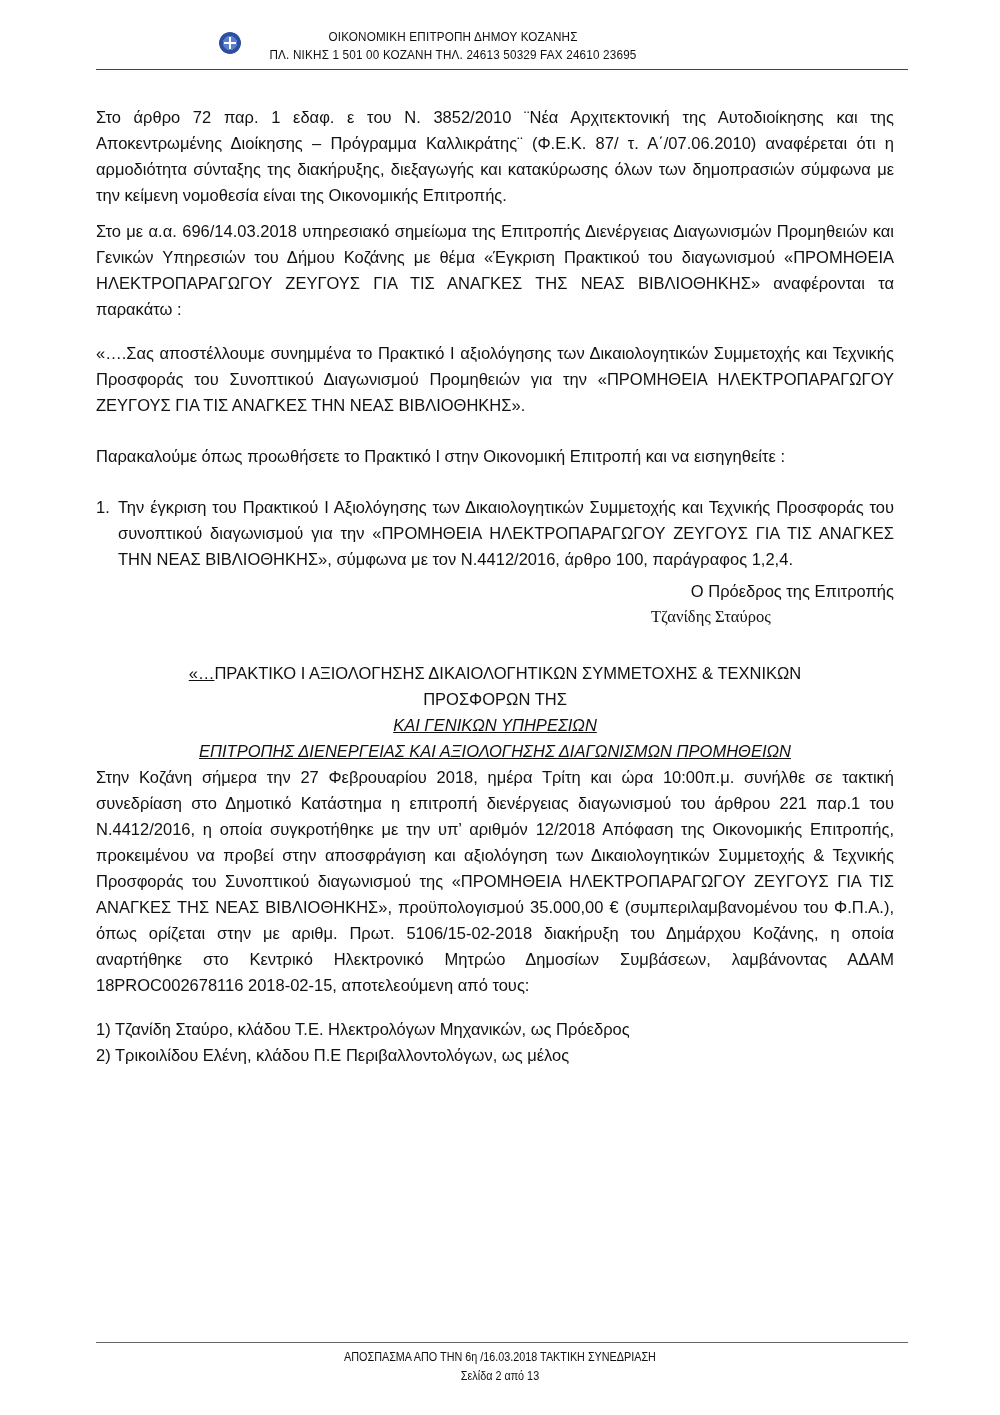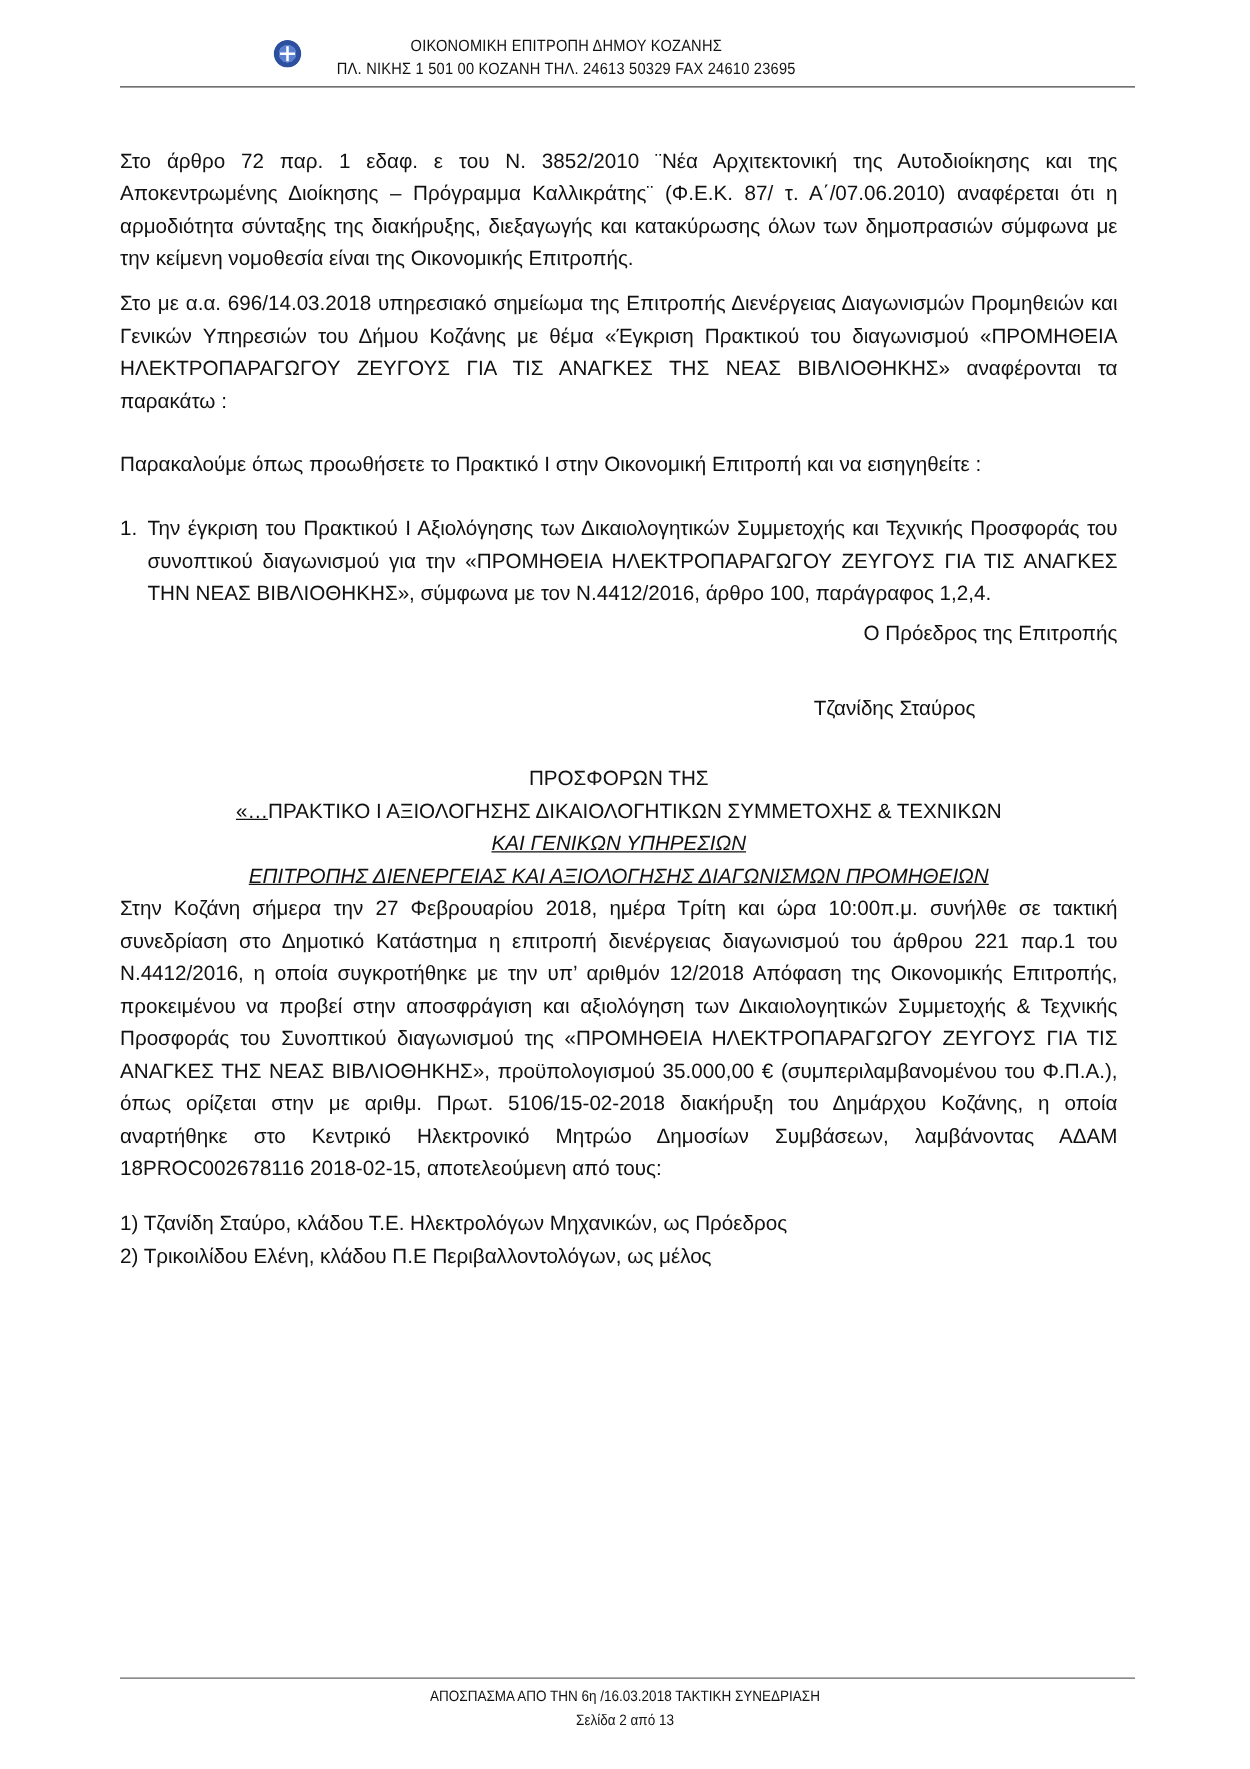--- a/index.html
+++ b/index.html
@@ -8,63 +8,64 @@
   .header { position: absolute; top: 28px; left: 0; width: 906px; text-align: center; }
   .header .line { font-size: 13px; line-height: 18px; letter-spacing: 0.2px; transform: scaleX(0.9); }
   .emblem { position: absolute; left: 219px; top: 32px; width: 22px; height: 22px; border-radius: 50%;
             background: radial-gradient(circle at 50% 50%, #5a7fd0 0 45%, #2c4f9e 46% 70%, #8aa3d8 71% 100%); }
   .emblem::before { content: ""; position: absolute; left: 10px; top: 5px; width: 2px; height: 12px; background: #fff; }
   .emblem::after { content: ""; position: absolute; left: 5px; top: 10px; width: 12px; height: 2px; background: #fff; }
   .hr-top { position: absolute; top: 69px; left: 96px; width: 812px; height: 1px; background: #444; }
   .hr-bottom { position: absolute; top: 1342px; left: 96px; width: 812px; height: 1px; background: #666; }
   .footer { position: absolute; top: 1348px; left: 0; width: 1000px; text-align: center; font-size: 12px; line-height: 19px; transform: scaleX(0.9); }
 
-  .content { position: absolute; left: 96px; top: 116px; width: 798px; font-size: 16.5px; line-height: 26px; }
+  .content { position: absolute; left: 96px; top: 104px; width: 798px; font-size: 16.5px; line-height: 26px; }
   p { margin: 0; text-align: justify; }
   .p1 { }
   .p2 { margin-top: 10px; }
   .p3 { margin-top: 18px; }
   .p4 { margin-top: 25px; }
   .list { margin-top: 25px; padding-left: 22px; position: relative; }
   .list .num { position: absolute; left: 0; top: 0; }
   .sig1 { margin-top: 6px; text-align: right; padding-left: 448px; }
-  .sig2 { margin-top: 34px; padding-left: 555px; }
+  .sig2 { padding-left: 555px; font-family: Liberation Serif, serif; }
   .sig3 { padding-left: 489px; }
   .title { margin-top: 30px; text-align: center; }
   .title .u { text-decoration: underline; }
   .title .it { font-style: italic; text-decoration: underline; }
   .p5 { }
   .members { margin-top: 18px; }
 </style>
 </head>
 <body>
 
 <div class="emblem"></div>
 <div class="header">
   <div class="line">ΟΙΚΟΝΟΜΙΚΗ ΕΠΙΤΡΟΠΗ ΔΗΜΟΥ ΚΟΖΑΝΗΣ</div>
   <div class="line">ΠΛ. ΝΙΚΗΣ 1 501 00 ΚΟΖΑΝΗ ΤΗΛ. 24613 50329 FAX 24610 23695</div>
 </div>
 <div class="hr-top"></div>
 
 <div class="content">
   <p class="p1">Στο άρθρο 72 παρ. 1 εδαφ. ε του Ν. 3852/2010 ¨Νέα Αρχιτεκτονική της Αυτοδιοίκησης και της Αποκεντρωμένης Διοίκησης – Πρόγραμμα Καλλικράτης¨ (Φ.Ε.Κ. 87/ τ. Α΄/07.06.2010) αναφέρεται ότι η αρμοδιότητα σύνταξης της διακήρυξης, διεξαγωγής και κατακύρωσης όλων των δημοπρασιών σύμφωνα με την κείμενη νομοθεσία είναι της Οικονομικής Επιτροπής.</p>
   <p class="p2">Στο με α.α. 696/14.03.2018 υπηρεσιακό σημείωμα της Επιτροπής Διενέργειας Διαγωνισμών Προμηθειών και Γενικών Υπηρεσιών του Δήμου Κοζάνης με θέμα «Έγκριση Πρακτικού του διαγωνισμού «ΠΡΟΜΗΘΕΙΑ ΗΛΕΚΤΡΟΠΑΡΑΓΩΓΟΥ ΖΕΥΓΟΥΣ ΓΙΑ ΤΙΣ ΑΝΑΓΚΕΣ ΤΗΣ ΝΕΑΣ ΒΙΒΛΙΟΘΗΚΗΣ» αναφέρονται τα παρακάτω :</p>
+  <p class="p3">«….Σας αποστέλλουμε συνημμένα το Πρακτικό Ι αξιολόγησης των Δικαιολογητικών Συμμετοχής και Τεχνικής Προσφοράς του Συνοπτικού Διαγωνισμού Προμηθειών για την «ΠΡΟΜΗΘΕΙΑ ΗΛΕΚΤΡΟΠΑΡΑΓΩΓΟΥ ΖΕΥΓΟΥΣ ΓΙΑ ΤΙΣ ΑΝΑΓΚΕΣ ΤΗΝ ΝΕΑΣ ΒΙΒΛΙΟΘΗΚΗΣ».</p>
   <p class="p4">
     <span>Παρακαλούμε όπως προωθήσετε το Πρακτικό Ι στην Οικονομική Επιτροπή και να </span><span style="">εισηγηθείτε</span><span> :</span>
   </p>
   <div class="list">
     <span class="num">1.</span>
     <p>Την έγκριση του Πρακτικού Ι Αξιολόγησης των Δικαιολογητικών Συμμετοχής και Τεχνικής Προσφοράς του συνοπτικού διαγωνισμού για την «ΠΡΟΜΗΘΕΙΑ ΗΛΕΚΤΡΟΠΑΡΑΓΩΓΟΥ ΖΕΥΓΟΥΣ ΓΙΑ ΤΙΣ ΑΝΑΓΚΕΣ ΤΗΝ ΝΕΑΣ ΒΙΒΛΙΟΘΗΚΗΣ», σύμφωνα με τον Ν.4412/2016, άρθρο 100, παράγραφος 1,2,4.</p>
   </div>
   <div class="sig1">Ο Πρόεδρος της Επιτροπής</div>
   <div class="sig2">Τζανίδης Σταύρος</div>
 
   <div class="title">
+    <div><span class="u">«…</span><span>ΠΡΑΚΤΙΚΟ Ι ΑΞΙΟΛΟΓΗΣΗΣ ΔΙΚΑΙΟΛΟΓΗΤΙΚΩΝ ΣΥΜΜΕΤΟΧΗΣ &amp; ΤΕΧΝΙΚΩΝ</span></div>
     <div>ΠΡΟΣΦΟΡΩΝ ΤΗΣ</div>
-    <div><span class="u">«…</span><span>ΠΡΑΚΤΙΚΟ Ι ΑΞΙΟΛΟΓΗΣΗΣ ΔΙΚΑΙΟΛΟΓΗΤΙΚΩΝ ΣΥΜΜΕΤΟΧΗΣ &amp; ΤΕΧΝΙΚΩΝ</span></div>
     <div class="it">ΚΑΙ ΓΕΝΙΚΩΝ ΥΠΗΡΕΣΙΩΝ</div>
     <div class="it">ΕΠΙΤΡΟΠΗΣ ΔΙΕΝΕΡΓΕΙΑΣ ΚΑΙ ΑΞΙΟΛΟΓΗΣΗΣ ΔΙΑΓΩΝΙΣΜΩΝ ΠΡΟΜΗΘΕΙΩΝ</div>
   </div>
 
   <p class="p5">Στην Κοζάνη σήμερα την 27 Φεβρουαρίου 2018, ημέρα Τρίτη και ώρα 10:00π.μ. συνήλθε σε τακτική συνεδρίαση στο Δημοτικό Κατάστημα η επιτροπή διενέργειας διαγωνισμού του άρθρου 221 παρ.1 του Ν.4412/2016, η οποία συγκροτήθηκε με την υπ’ αριθμόν 12/2018 Απόφαση της Οικονομικής Επιτροπής, προκειμένου να προβεί στην αποσφράγιση και αξιολόγηση των Δικαιολογητικών Συμμετοχής &amp; Τεχνικής Προσφοράς του Συνοπτικού διαγωνισμού της «ΠΡΟΜΗΘΕΙΑ ΗΛΕΚΤΡΟΠΑΡΑΓΩΓΟΥ ΖΕΥΓΟΥΣ ΓΙΑ ΤΙΣ ΑΝΑΓΚΕΣ ΤΗΣ ΝΕΑΣ ΒΙΒΛΙΟΘΗΚΗΣ», προϋπολογισμού 35.000,00 € (συμπεριλαμβανομένου του Φ.Π.Α.), όπως ορίζεται στην με αριθμ. Πρωτ. 5106/15-02-2018 διακήρυξη του Δημάρχου Κοζάνης, η οποία αναρτήθηκε στο Κεντρικό Ηλεκτρονικό Μητρώο Δημοσίων Συμβάσεων, λαμβάνοντας ΑΔΑΜ 18PROC002678116 2018-02-15, αποτελεούμενη από τους:</p>
   <div class="members">
     <div>1) Τζανίδη Σταύρο, κλάδου Τ.Ε. Ηλεκτρολόγων Μηχανικών, ως Πρόεδρος</div>
     <div>2) Τρικοιλίδου Ελένη, κλάδου Π.Ε Περιβαλλοντολόγων, ως μέλος</div>
   </div>
 </div>

